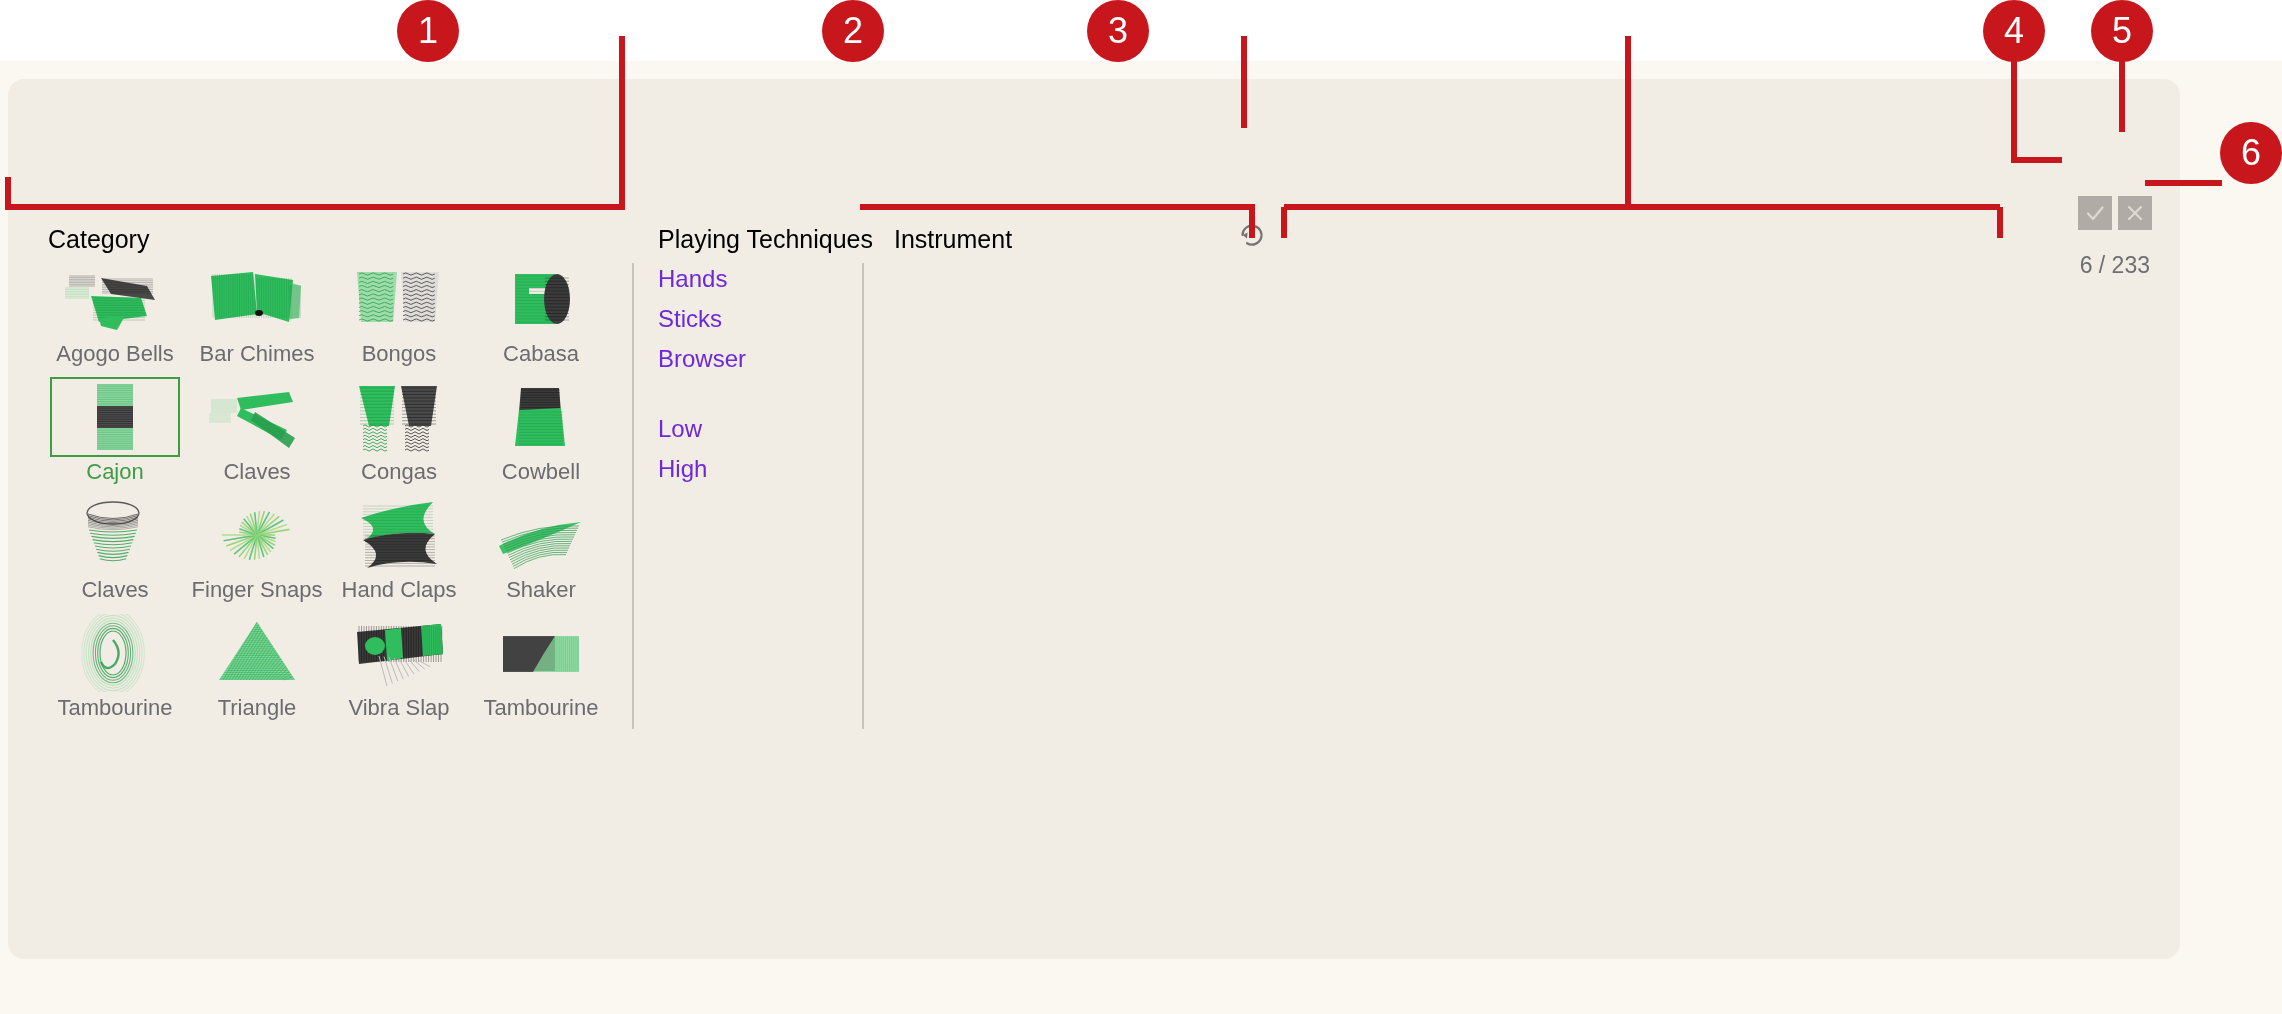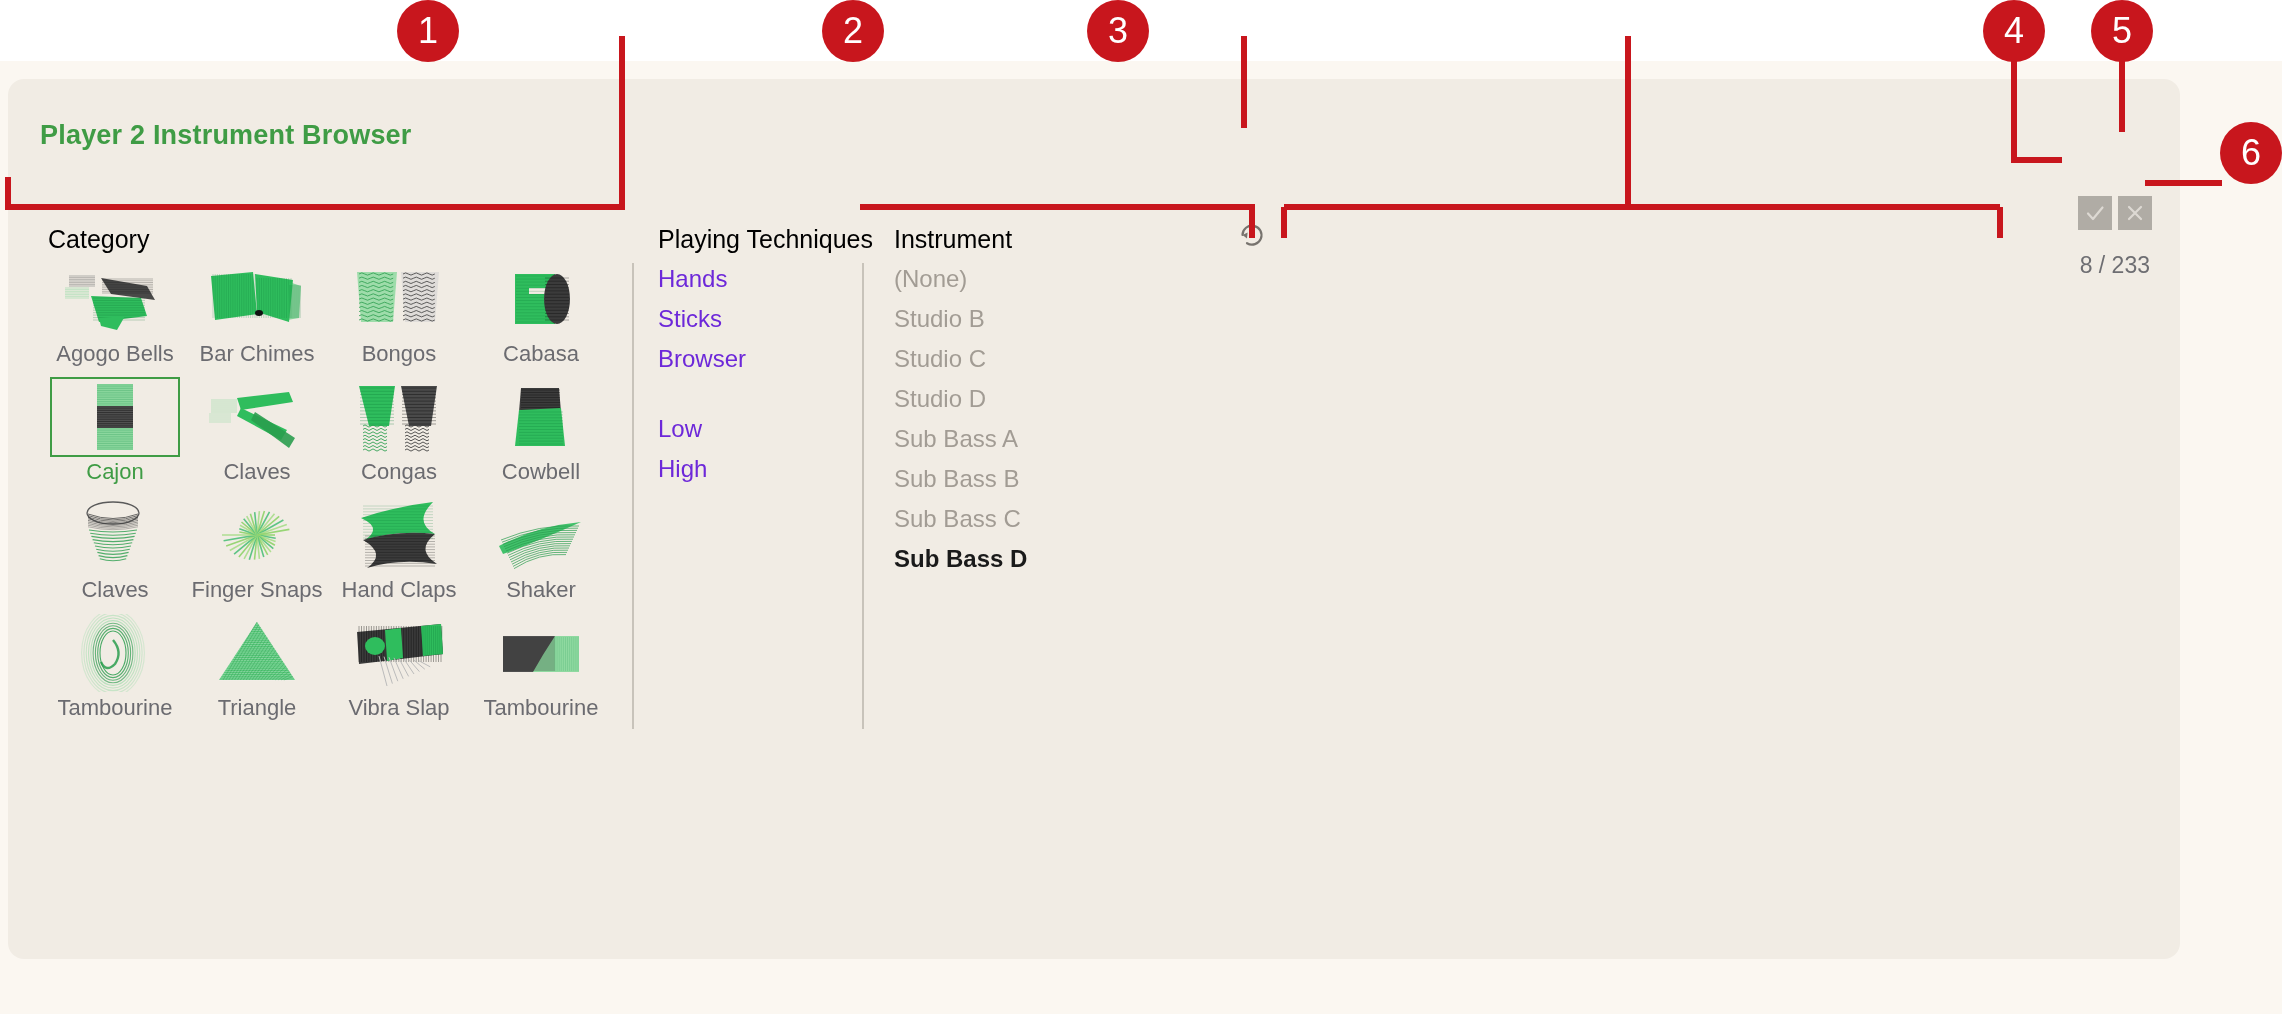--- a/index.html
+++ b/index.html
@@ -102,21 +102,20 @@
 </style>
 </head>
 <body>
 
 <div id="stage">
 
   <div class="outer-bg"></div>
 
   <div class="browser-panel">
 
-    <div class="panel-title">Player 2 Instrument Browser</div>
 
     <div class="reset-btn">
       <svg width="32" height="32" viewBox="0 0 32 32">
         <path d="M6.5 16 A9.5 9.5 0 1 1 11 24.2" fill="none" stroke="#77736e" stroke-width="2.2" stroke-linecap="round"></path>
         <path d="M6.5 16 L11.6 13.4 L11.0 19.4 Z" fill="#77736e"></path>
       </svg>
     </div>
 
     <div class="win-btns">
       <div class="win-btn">
@@ -124,21 +123,21 @@
           <path d="M4 11.5 L9 17 L18.5 5.5" fill="none" stroke="#ddd9d3" stroke-width="2.2" stroke-linecap="round" stroke-linejoin="round"></path>
         </svg>
       </div>
       <div class="win-btn">
         <svg width="22" height="22" viewBox="0 0 22 22">
           <path d="M5 5 L17 17 M17 5 L5 17" fill="none" stroke="#ddd9d3" stroke-width="2.2" stroke-linecap="round"></path>
         </svg>
       </div>
     </div>
 
-    <div class="counter">8 / 233</div>
+    <div class="counter">6 / 233</div>
 
     <div class="col-head" id="cat-head">Category</div>
     <div class="col-head" id="tech-head">Playing Techniques</div>
     <div class="col-head" id="inst-head">Instrument</div>
 
     <div class="vdiv" id="vdiv1"></div>
     <div class="vdiv" id="vdiv2"></div>
 
     <div class="cat-grid" id="cat-grid">
         <div class="cat-cell">
@@ -777,30 +776,20 @@
 
     <div class="tech-list" id="tech-list">
         <div class="tech-item">Hands</div>
         <div class="tech-item">Sticks</div>
         <div class="tech-item">Browser</div>
         <div class="tech-gap"></div>
         <div class="tech-item">Low</div>
         <div class="tech-item">High</div>
       </div>
 
-    <div class="inst-list" id="inst-list">
-        <div class="inst-item">(None)</div>
-        <div class="inst-item">Studio B</div>
-        <div class="inst-item">Studio C</div>
-        <div class="inst-item">Studio D</div>
-        <div class="inst-item">Sub Bass A</div>
-        <div class="inst-item">Sub Bass B</div>
-        <div class="inst-item">Sub Bass C</div>
-        <div class="inst-item selected">Sub Bass D</div>
-      </div>
   </div>
 
   <svg class="callout-svg">
 
     <path d="M622 36 L622 207 L8 207 L8 177" fill="none" stroke="#c8161d" stroke-width="6"></path>
 
     <path d="M1244 36 L1244 128" fill="none" stroke="#c8161d" stroke-width="6"></path>
 
     <path d="M1628 36 L1628 207 L2000 207" fill="none" stroke="#c8161d" stroke-width="6"></path>
     <path d="M860 207 L1252 207 L1252 238" fill="none" stroke="#c8161d" stroke-width="6"></path>

